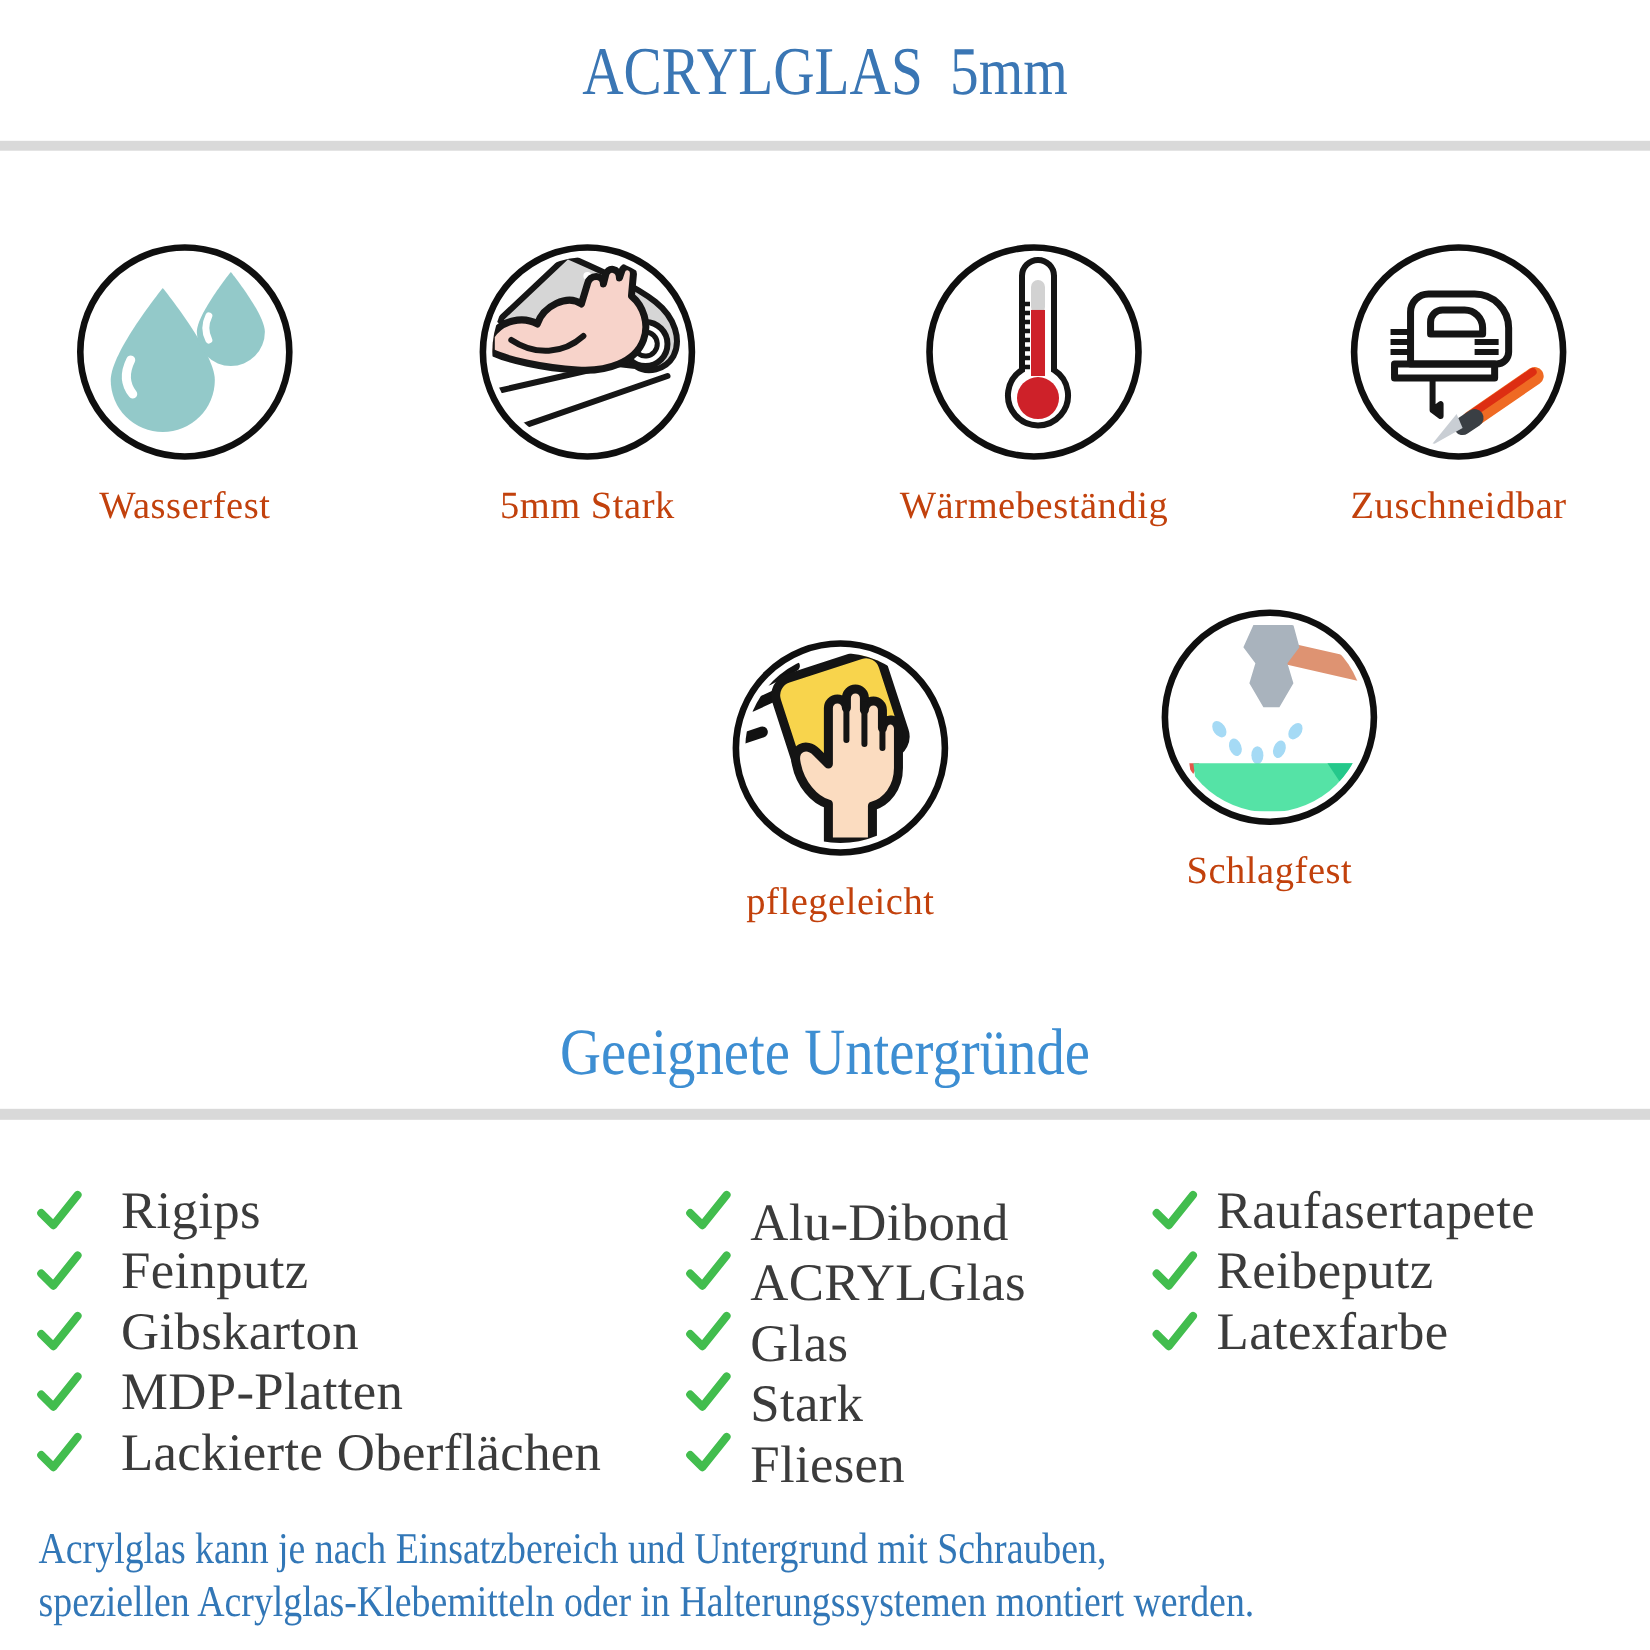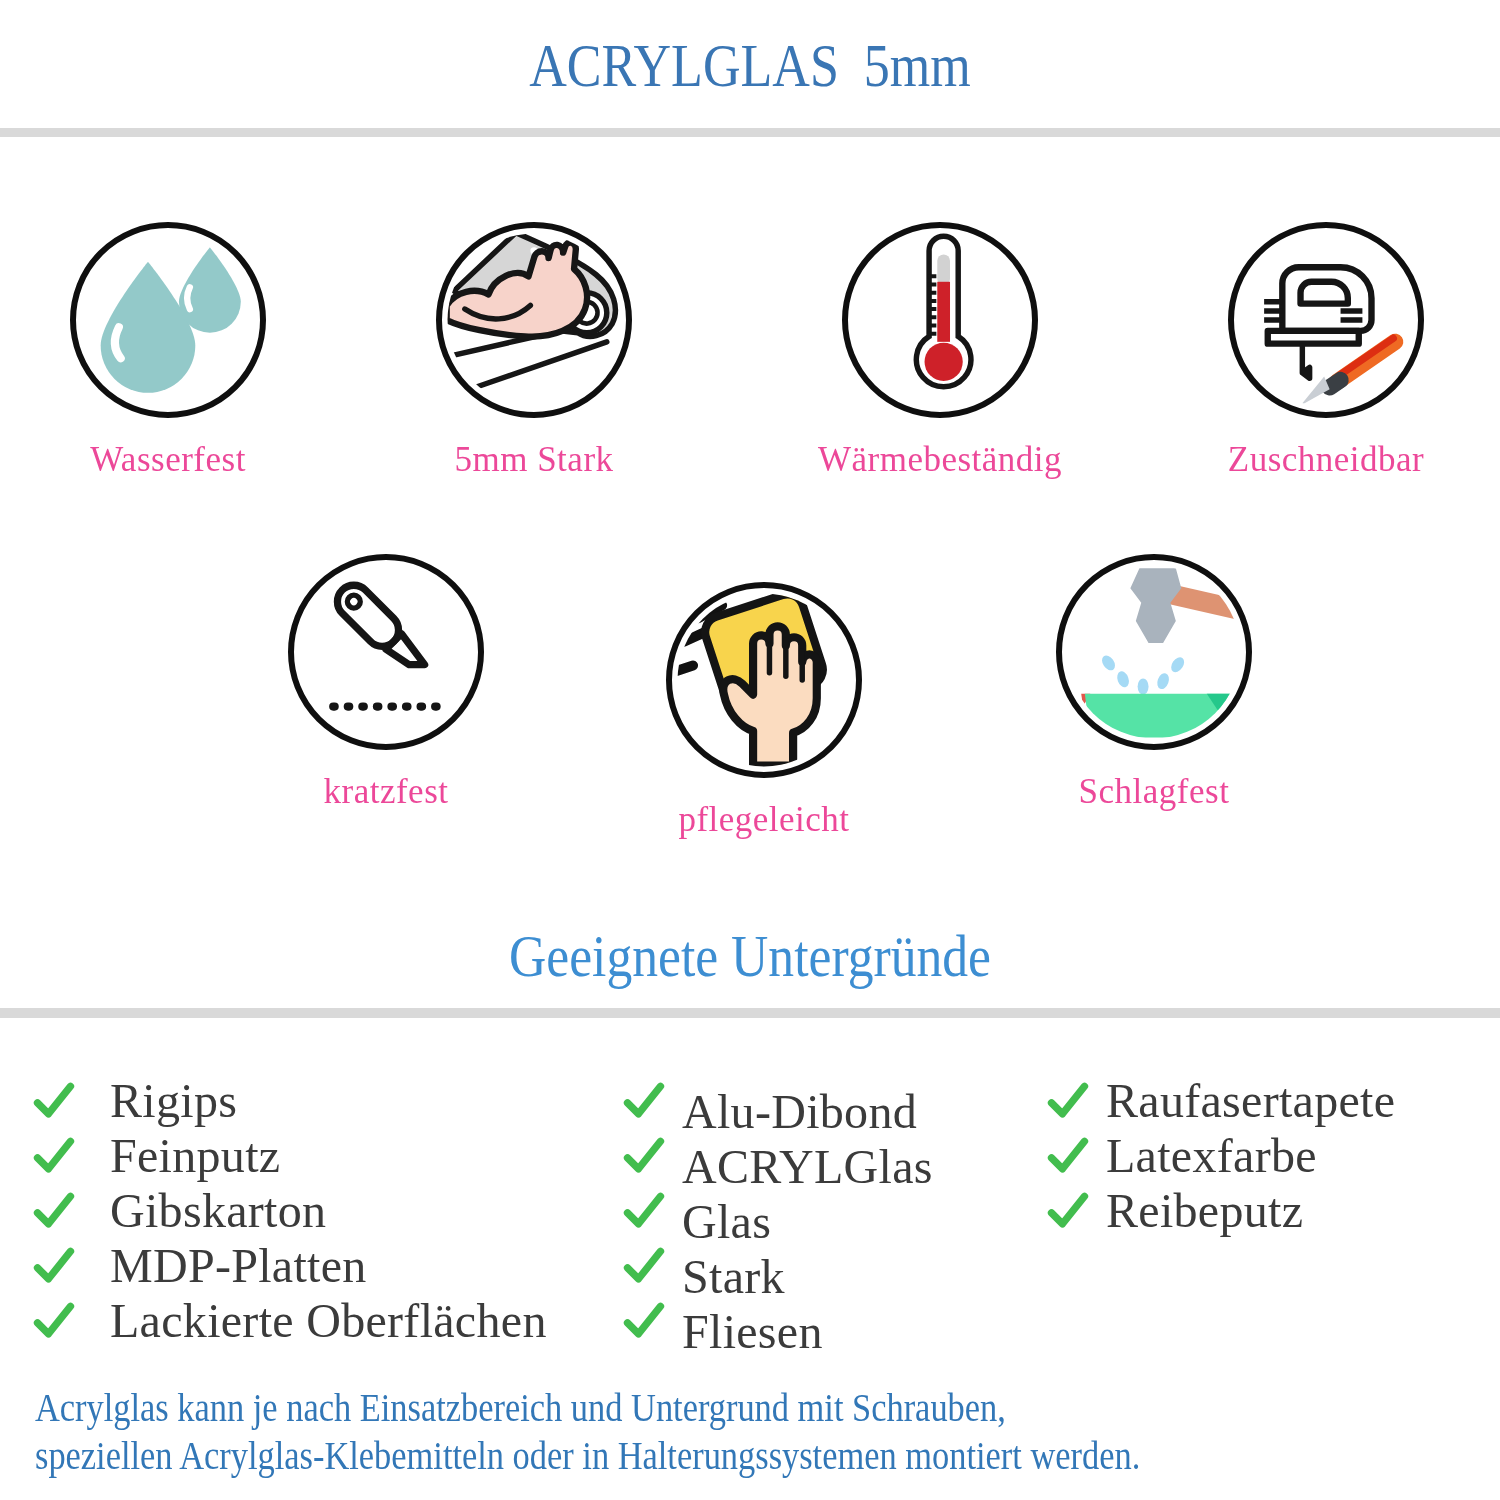--- a/index.html
+++ b/index.html
@@ -19,21 +19,21 @@
     position:absolute;width:380px;display:flex;flex-direction:column;
     align-items:center;gap:22px;
   }
   .circle{
     width:196px;height:196px;border:6px solid #0f0f0f;border-radius:50%;
     box-sizing:border-box;display:flex;align-items:center;justify-content:center;
     background:#fff;overflow:hidden;flex:0 0 auto;
   }
   .circle svg{width:182px;height:182px;display:block;}
   .feature-label{
-    font-size:35px;color:#ec4899;letter-spacing:0.5px;white-space:nowrap;text-align:left;
+    font-size:35px;color:#c2410c;letter-spacing:0.5px;white-space:nowrap;text-align:left;
   }
   .section-title{
     position:absolute;top:922px;left:0;right:0;text-align:center;
     font-size:60px;font-weight:500;color:#3d8ed2;
     transform:scaleX(0.86);transform-origin:50% 50%;white-space:nowrap;
   }
   .substrate-col{position:absolute;display:flex;flex-direction:column;}
   .substrate-item{display:flex;align-items:center;height:55px;}
   .substrate-item svg{flex:0 0 auto;}
   .substrate-label{
@@ -140,33 +140,20 @@
           <path d="M56,84 L88,62" stroke="#ef6a23" stroke-width="9" stroke-linecap="round"></path>
           <path d="M58,80 L87,60" stroke="#dd2e12" stroke-width="4" stroke-linecap="round"></path>
           <path d="M52,87 L58,83" stroke="#3a3f44" stroke-width="9" stroke-linecap="round"></path>
           <polygon points="36,97 52,88 49,81" fill="#c9ced4"></polygon>
         </g>
       </svg>
     </div>
     <div class="feature-label">Zuschneidbar</div>
   </div>
 
-  <div class="feature" style="left:196px;top:554px;">
-    <div class="circle">
-      <svg viewBox="0 0 100 100">
-        <g transform="rotate(-45 50 40)">
-          <rect x="41" y="6" width="18" height="40" rx="9" fill="none" stroke="#151515" stroke-width="4" stroke-linejoin="round"></rect>
-          <circle cx="50" cy="15" r="3.5" fill="none" stroke="#151515" stroke-width="3"></circle>
-          <polygon points="44,46 56,46 53,67 47,61" fill="none" stroke="#151515" stroke-width="4" stroke-linejoin="round"></polygon>
-        </g>
-        <path d="M21,80 H79" stroke="#151515" stroke-width="4.5" stroke-dasharray="0.8 7.2" stroke-linecap="round"></path>
-      </svg>
-    </div>
-    <div class="feature-label">kratzfest</div>
-  </div>
 
   <div class="feature" style="left:574px;top:582px;">
     <div class="circle">
       <svg viewBox="0 0 100 100">
         <defs>
             <clipPath id="clipHand">
               <circle cx="50" cy="50" r="47.5"></circle>
             </clipPath>
           </defs>
         <g clip-path="url(#clipHand)">
@@ -288,27 +275,27 @@
     <div class="substrate-item">
       <svg width="44" height="44" viewBox="0 0 48 48">
           <path d="M6,26 L18,38 L42,8" stroke="#42bd4e" stroke-width="8" fill="none" stroke-linecap="round" stroke-linejoin="round"></path>
         </svg>
       <span class="substrate-label">Raufasertapete</span>
     </div>
     <div class="substrate-item">
       <svg width="44" height="44" viewBox="0 0 48 48">
           <path d="M6,26 L18,38 L42,8" stroke="#42bd4e" stroke-width="8" fill="none" stroke-linecap="round" stroke-linejoin="round"></path>
         </svg>
+      <span class="substrate-label">Reibeputz</span>
+    </div>
+    <div class="substrate-item">
+      <svg width="44" height="44" viewBox="0 0 48 48">
+          <path d="M6,26 L18,38 L42,8" stroke="#42bd4e" stroke-width="8" fill="none" stroke-linecap="round" stroke-linejoin="round"></path>
+        </svg>
       <span class="substrate-label">Latexfarbe</span>
-    </div>
-    <div class="substrate-item">
-      <svg width="44" height="44" viewBox="0 0 48 48">
-          <path d="M6,26 L18,38 L42,8" stroke="#42bd4e" stroke-width="8" fill="none" stroke-linecap="round" stroke-linejoin="round"></path>
-        </svg>
-      <span class="substrate-label">Reibeputz</span>
     </div>
   </div>
 
   <div class="footnote">
     <div>Acrylglas kann je nach Einsatzbereich und Untergrund mit Schrauben,</div>
     <div>speziellen Acrylglas-Klebemitteln oder in Halterungssystemen montiert werden.</div>
   </div>
 
 </div>
 

